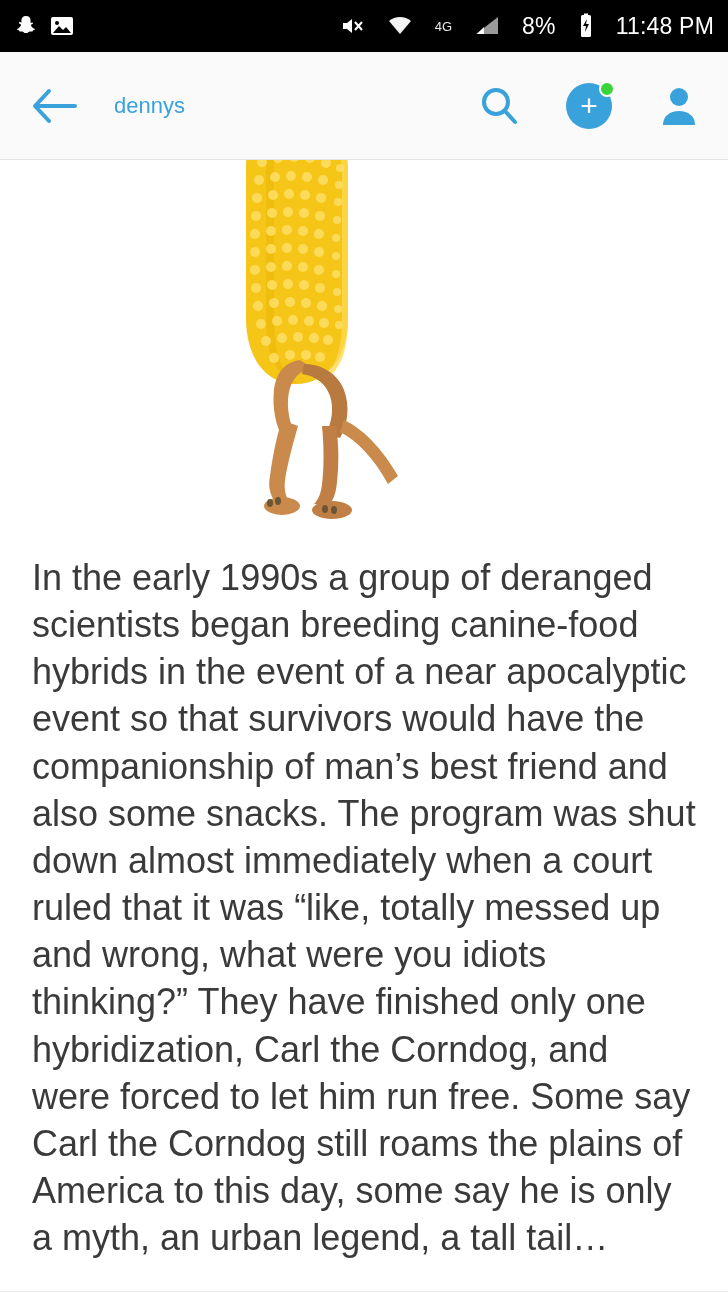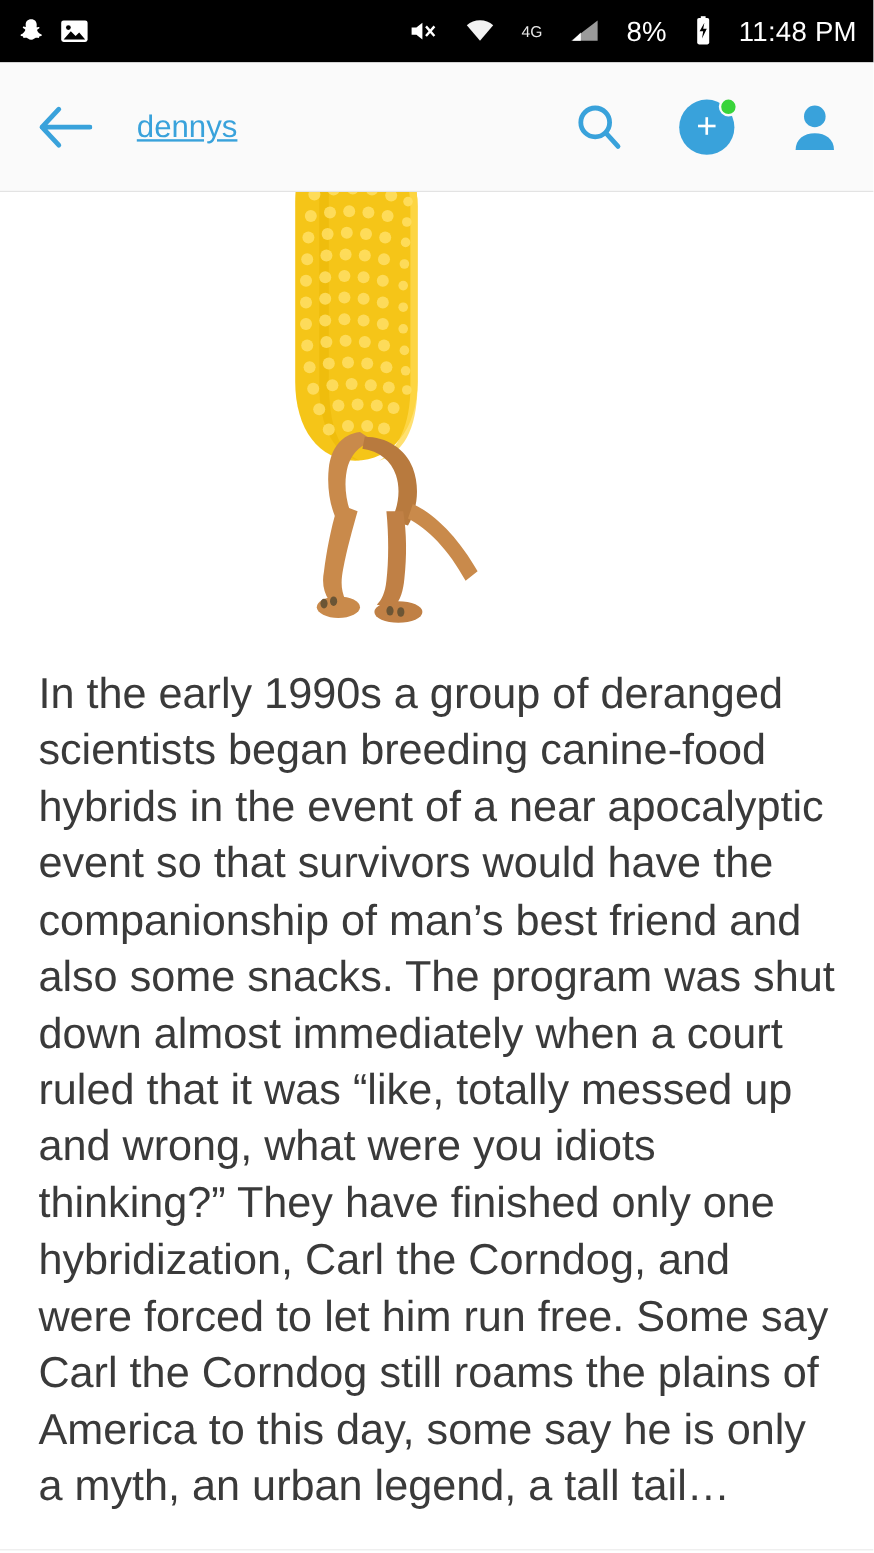--- a/index.html
+++ b/index.html
@@ -34,23 +34,22 @@
     background: #fafafa;
     border-bottom: 1px solid #e3e3e3;
     display: flex;
     align-items: center;
     padding: 0 26px;
   }
   .back-btn { width: 56px; height: 56px; display: flex; align-items: center; justify-content: center; }
   .blog-title {
     margin-left: 32px;
     color: #39a2db;
-    font-size: 26px;
+    font-size: 22px;
     font-weight: 400;
-    text-decoration: underline;
   }
   .app-actions { margin-left: auto; display: flex; align-items: center; gap: 44px; }
   .action-btn { position: relative; display: flex; align-items: center; justify-content: center; width: 46px; height: 46px; }
   .compose-circle {
     width: 46px; height: 46px; border-radius: 50%;
     background: #39a2db;
     display: flex; align-items: center; justify-content: center;
     color: #fff; font-size: 30px; line-height: 1;
   }
   .dot-badge {

